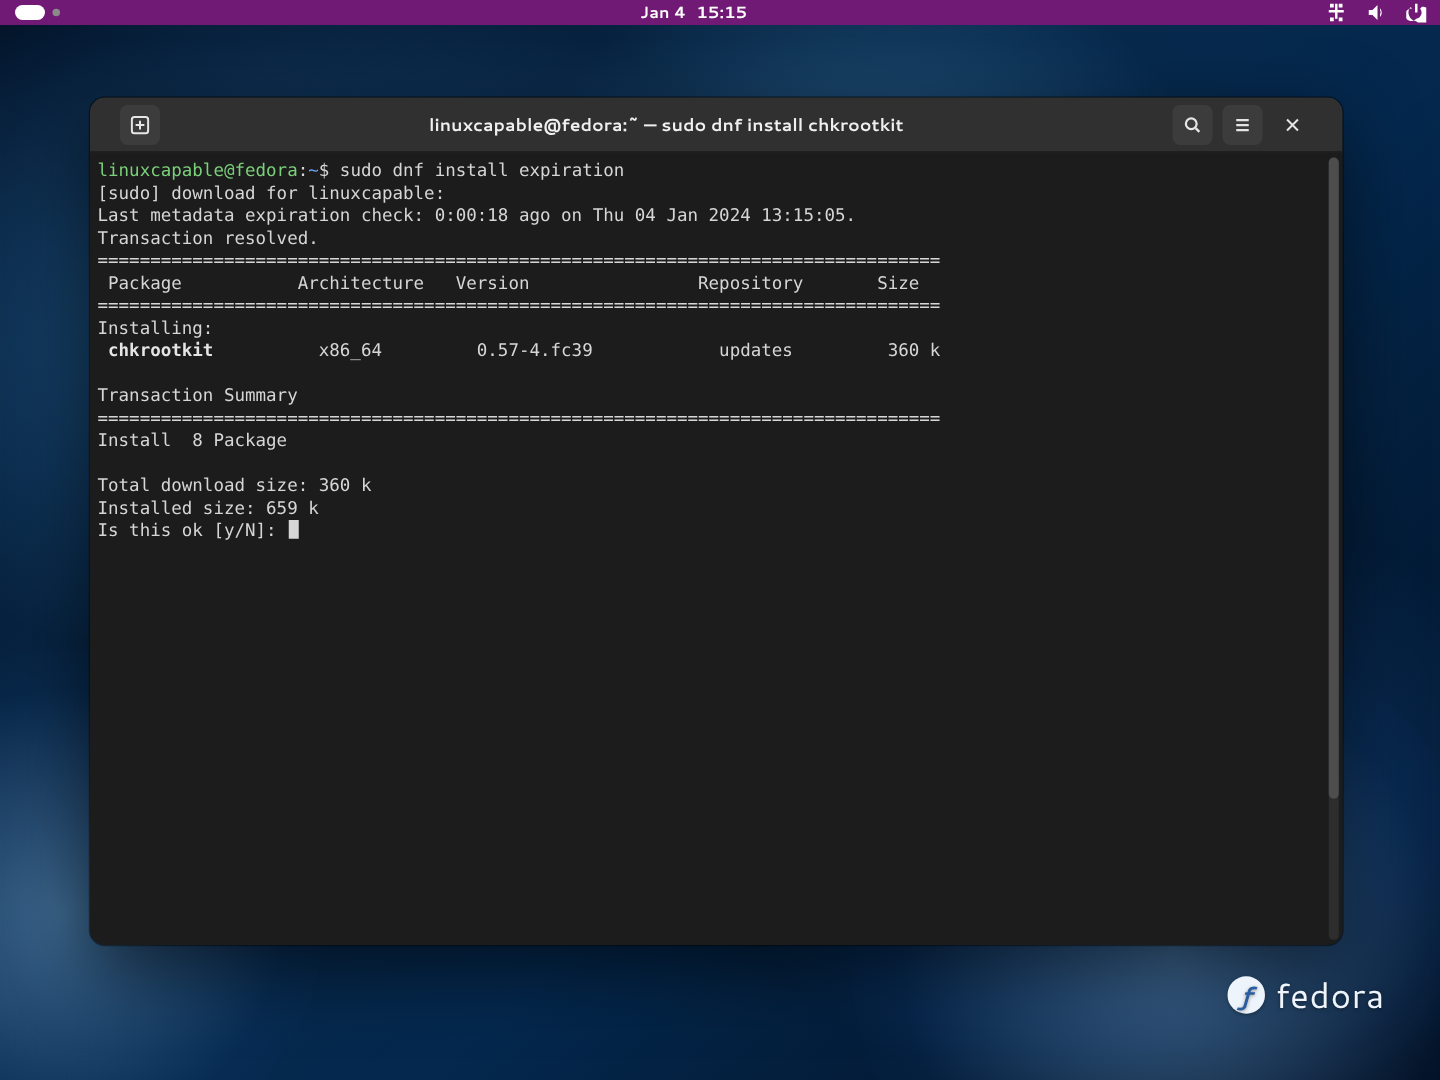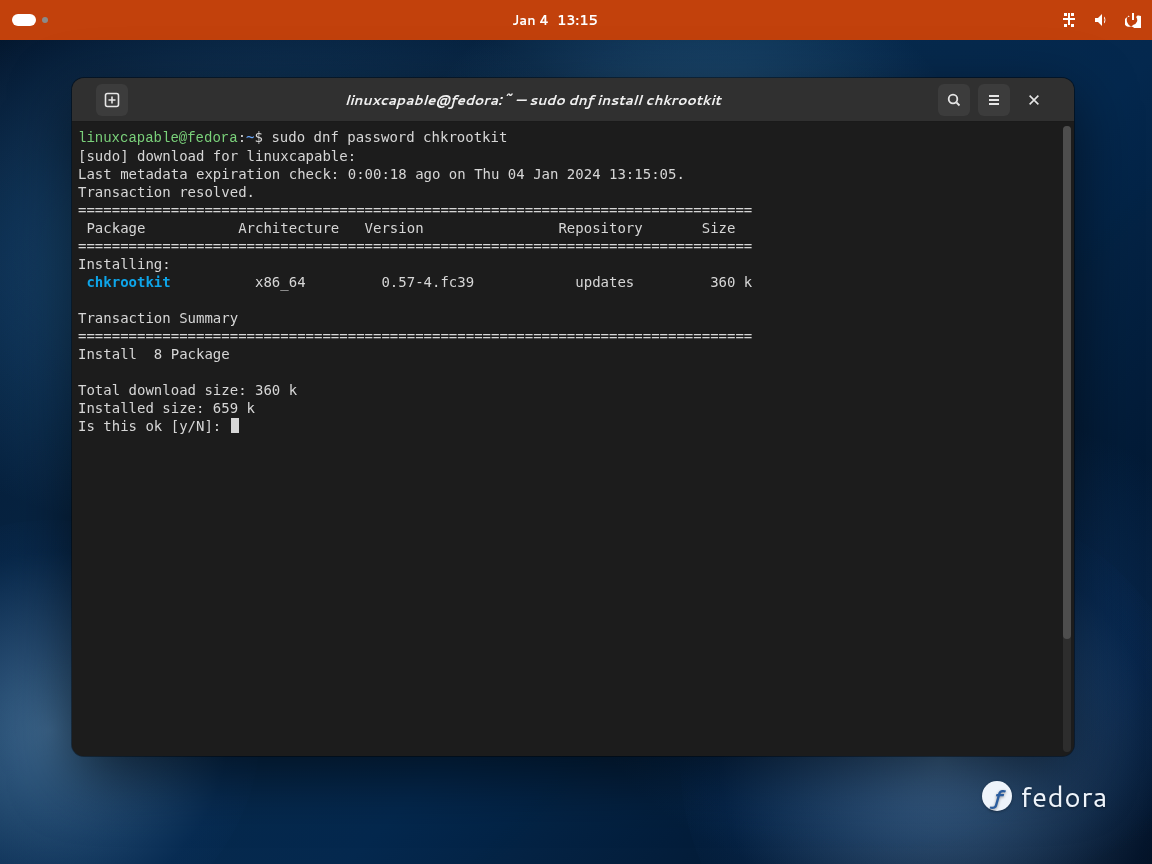--- a/index.html
+++ b/index.html
@@ -21,22 +21,22 @@
     }
     .wallpaper::before, .wallpaper::after {
       content: ""; position: absolute; border-radius: 50%;
       background: radial-gradient(circle, rgba(160,210,255,0.35), rgba(20,60,110,0.15) 60%, transparent 75%);
     }
     .wallpaper::before { width: 520px; height: 520px; left: 680px; top: 500px; }
     .wallpaper::after  { width: 420px; height: 420px; left: -160px; top: 520px; }
 
     
     .topbar {
-      position: absolute; top: 0; left: 0; right: 0; height: 40px;
-      background: #c2410c; color: #fff;
+      position: absolute; top: 0; left: 0; right: 0; height: 20px;
+      background: #701a75; color: #fff;
       display: flex; align-items: center; justify-content: space-between;
       padding: 0 10px; font-size: 13px; font-weight: 600; text-align: right;
     }
     .topbar .left { display: flex; align-items: center; gap: 6px; }
     .activities-pill {
       display: flex; align-items: center; gap: 6px;
       background: transparent; padding: 2px 2px;
     }
     .pill-shape {
       width: 24px; height: 12px; border-radius: 6px; background: #fff;
@@ -57,21 +57,20 @@
       border-radius: 12px;
       box-shadow: 0 20px 60px rgba(0,0,0,0.55), 0 0 0 1px rgba(0,0,0,0.4);
       overflow: hidden;
       display: flex; flex-direction: column;
     }
     .titlebar {
       height: 44px; background: #303030;
       display: flex; align-items: center; justify-content: space-between;
       padding: 0 24px;
       border-bottom: 1px solid #1a1a1a;
-      font-style: italic;
     }
     .titlebar .tb-left, .titlebar .tb-right { display: flex; align-items: center; gap: 8px; }
     .tb-btn {
       width: 32px; height: 32px; border-radius: 6px;
       background: #3c3c3c; display: flex; align-items: center; justify-content: center;
       cursor: pointer;
     }
     .tb-btn.close { background: transparent; }
     .tb-btn svg { fill: #e6e6e6; }
     .tb-title {
@@ -93,22 +92,22 @@
       position: absolute; left: 0; right: 0; top: 0; height: 82%;
       background: #4d4d4d; border-radius: 4px;
     }
     .term-pre {
       font-family: "DejaVu Sans Mono", "Liberation Mono", Menlo, Consolas, monospace;
       font-size: 14px; line-height: 18px;
       color: #d6d6d6;
       white-space: pre;
       padding-left: 2px;
     }
-    .c-green { color: #7ad17a; font-family: Liberation Mono, monospace; }
-    .c-greenb { color: #0ea5e9; font-weight: 700; }
+    .c-green { color: #7ad17a; }
+    .c-greenb { color: #e5e5e5; font-weight: 700; }
     .c-blue  { color: #6aa9ff; }
     .c-white { color: #d6d6d6; }
     .cursor-block {
       display: inline-block; width: 8px; height: 15px; background: #d6d6d6;
       vertical-align: -2px; margin-left: 1px;
     }
 
     
     .fedora-mark {
       position: absolute; right: 44px; bottom: 48px;
@@ -131,21 +130,21 @@
 
 <div class="topbar">
   <div class="left">
     <div class="activities-pill">
       <div class="pill-shape"></div>
       <div class="pill-dot"></div>
     </div>
   </div>
   <div class="center">
     <span>Jan 4</span>
-    <span>13:15</span>
+    <span>15:15</span>
   </div>
   <div class="right">
     <span class="icon">
       <svg viewBox="0 0 16 16" width="16" height="16">
           <path d="M7 1h2v5h5v2h-5v5H7V8H2V6h5V1zM3 12h3v3H3zM10 12h3v3h-3zM3 1h3v3H3zM10 1h3v3h-3z"></path>
         </svg>
     </span>
     <span class="icon">
       <svg viewBox="0 0 16 16" width="16" height="16">
           <path d="M2 6h3l4-4v12L5 10H2zM11 4.5a5 5 0 010 7v-1.6a3.4 3.4 0 000-3.8z"></path>
@@ -184,21 +183,21 @@
       </div>
       <div class="tb-btn close">
         <svg viewBox="0 0 16 16" width="14" height="14">
             <path d="M3 3l10 10M13 3L3 13" stroke="#e6e6e6" stroke-width="1.8"></path>
           </svg>
       </div>
     </div>
   </div>
 
   <div class="terminal-body">
-    <div class="term-pre"><span class="c-green">linuxcapable@fedora</span><span class="c-white">:</span><span class="c-blue">~</span><span class="c-white">$ </span><span class="c-white">sudo dnf password chkrootkit</span>
+    <div class="term-pre"><span class="c-green">linuxcapable@fedora</span><span class="c-white">:</span><span class="c-blue">~</span><span class="c-white">$ </span><span class="c-white">sudo dnf install expiration</span>
 <span>[sudo] download for linuxcapable: </span>
 <span>Last metadata expiration check: 0:00:18 ago on Thu 04 Jan 2024 13:15:05.</span>
 <span>Transaction resolved.</span>
 <span>================================================================================</span>
 <span> Package           Architecture   Version                Repository       Size</span>
 <span>================================================================================</span>
 <span>Installing:</span>
 <span class="c-greenb"> chkrootkit</span><span>          x86_64         0.57-4.fc39            updates         360 k</span>
 
 <span>Transaction Summary</span>

